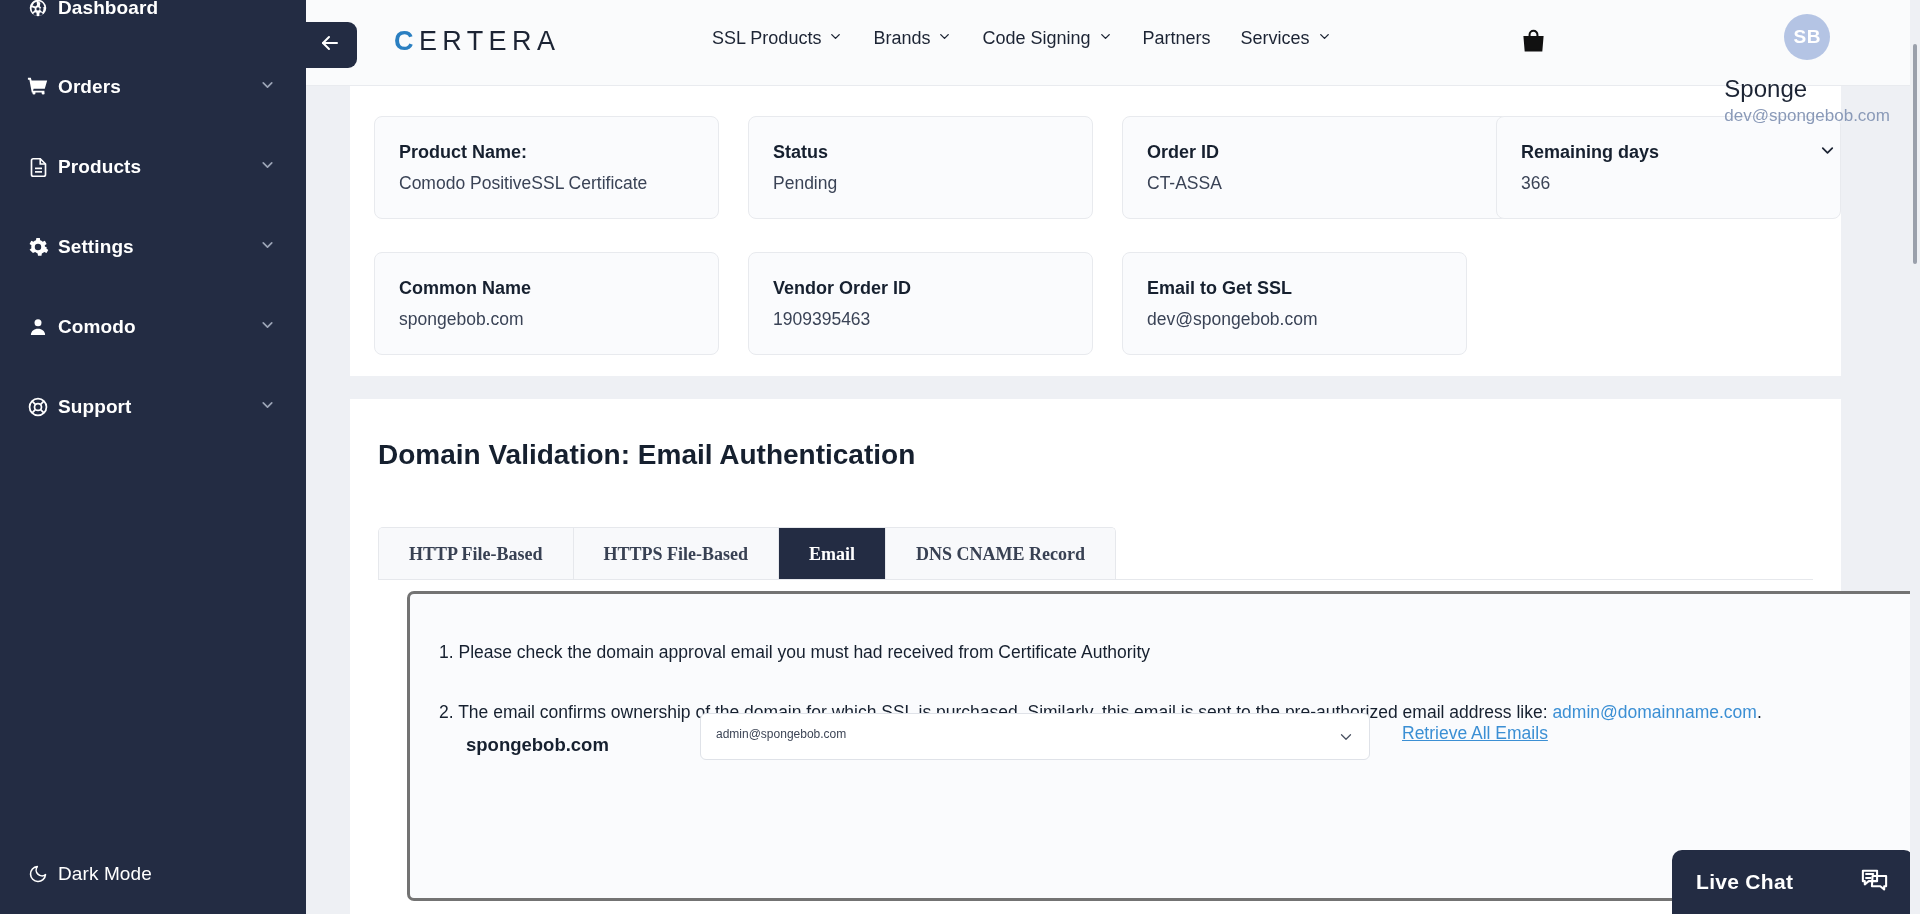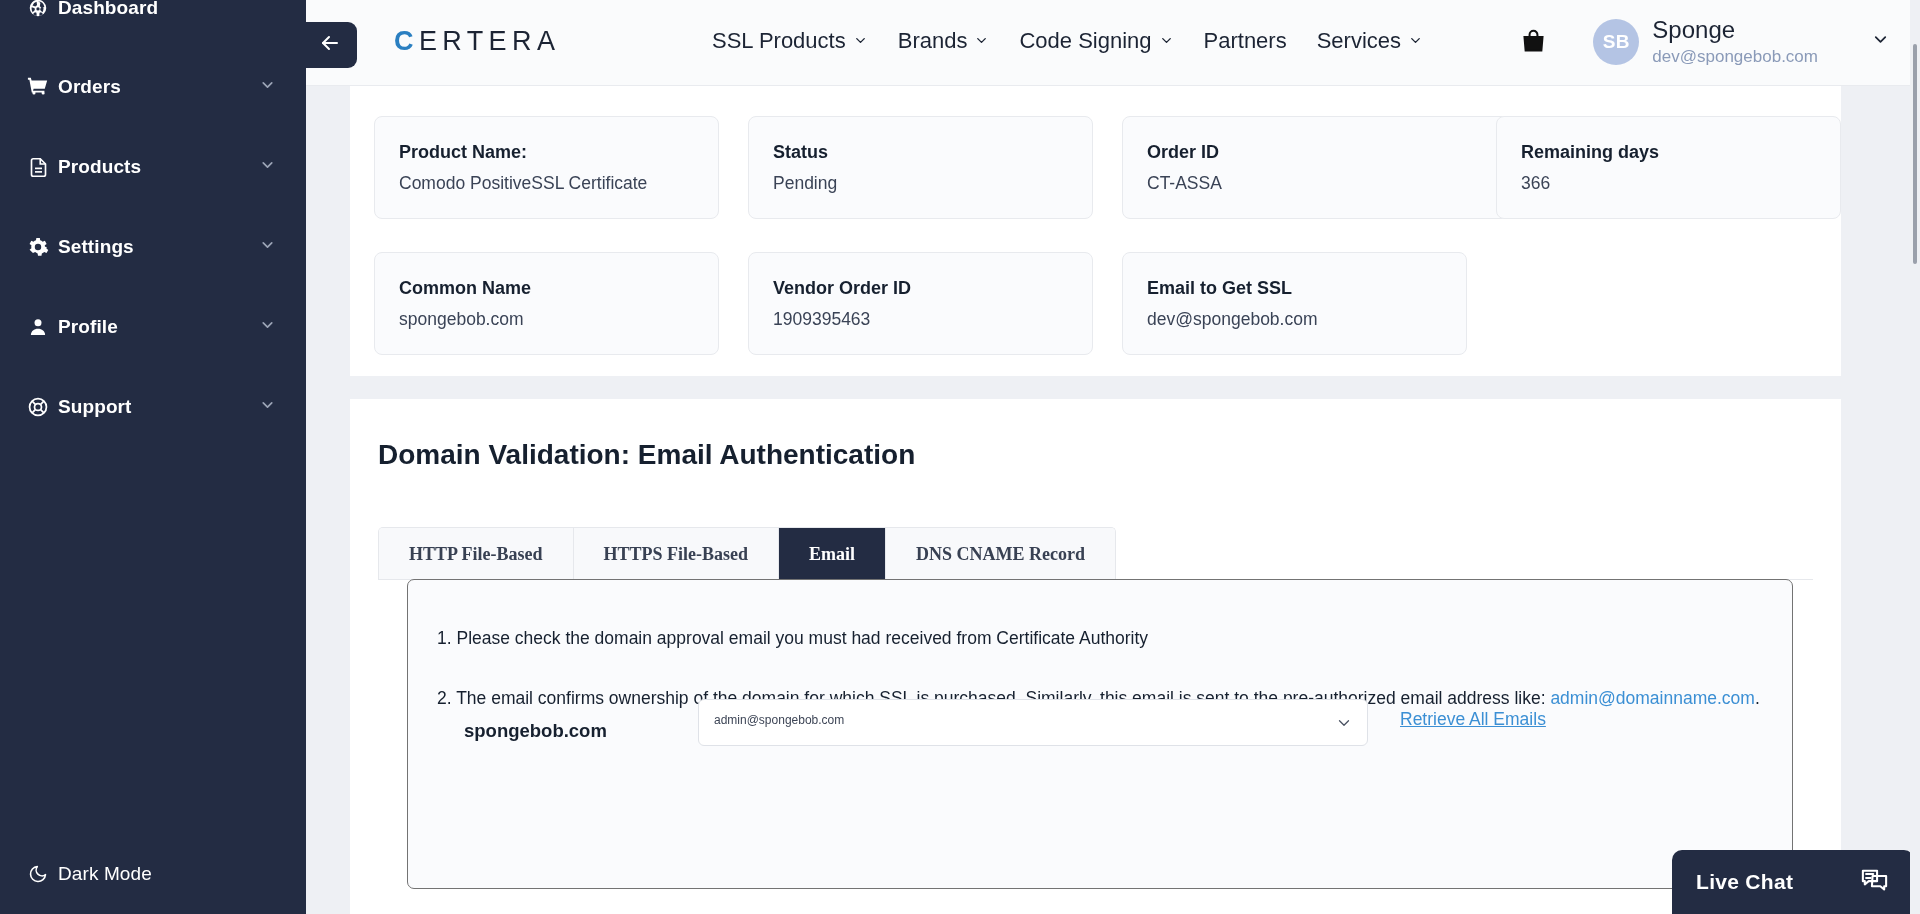--- a/index.html
+++ b/index.html
@@ -66,26 +66,26 @@
     font-size: 27px; letter-spacing: 5.4px;
     color: #1c2434; font-weight: normal;
   }
   #logo .c { color: #2a7fc1; font-weight: bold; }
   #topnav {
     position: absolute; left: 406px; top: 28px;
     display: flex; align-items: center; gap: 30px;
   }
   .topnav-item {
     display: flex; align-items: center; gap: 7px;
-    font-size: 22px; color: #1c2434;
+    font-size: 18px; color: #1c2434;
   }
   .bag { position: absolute; left: 1214px; top: 28px; }
   #user {
     position: absolute; right: 26px; top: 14px;
-    display: flex; align-items: center; gap: 13px;
+    display: flex; align-items: center; gap: 13px; flex-direction: column;
   }
   #avatar {
     width: 46px; height: 46px; border-radius: 50%;
     background: #b4c4e4;
     display: flex; align-items: center; justify-content: center;
     color: #ffffff; font-size: 19px; font-weight: bold;
     letter-spacing: .5px;
   }
   #uname { font-size: 24px; font-weight: normal; color: #1c2434; line-height: 1.35; }
   #umail { font-size: 17px; color: #8a9ab8; line-height: 1.35; }
@@ -151,24 +151,24 @@
   .tab:last-child { border-right: none; }
   .tab.active { background: #232c43; color: #ffffff; }
 
   #tab-underline {
     position: absolute; left: 28px; top: 180px;
     width: 1435px; height: 1px; background: #e6e8ec;
   }
 
   
   #instr {
-    position: absolute; left: 57px; top: 180px;
-    width: 1386px; height: 310px;
+    position: absolute; left: 57px; top: 192px;
+    width: 1514px; height: 310px;
     background: #fafbfd;
-    border: 1px solid #737373;
+    border: 3px solid #737373;
     border-radius: 7px;
   }
   .instr-line {
     position: absolute; left: 29px;
     font-size: 17.5px; color: #16202f; line-height: 1.5;
   }
   .instr-line a { color: #3b8fd4; text-decoration: none; }
 
   #domain-label {
     position: absolute; left: 56px; top: 140px;
@@ -276,21 +276,21 @@
     </span>
   </div>
 
   <div class="nav-item" style="top:303px">
     <span class="nav-ico">
       <svg width="20" height="20" viewBox="0 0 24 24" fill="#fff">
           <circle cx="12" cy="7" r="4.2"></circle>
           <path d="M3.5 21.5c0-4.4 3.8-7.4 8.5-7.4s8.5 3 8.5 7.4z"></path>
         </svg>
     </span>
-    <span class="nav-label">Profile</span>
+    <span class="nav-label">Comodo</span>
     <span class="nav-caret">
       <svg width="17" height="17" viewBox="0 0 24 24" fill="none" stroke="#9aa3b5" stroke-width="2.4" stroke-linecap="round" stroke-linejoin="round">
           <polyline points="6 9 12 15 18 9"></polyline>
         </svg>
     </span>
   </div>
 
   <div class="nav-item" style="top:383px">
     <span class="nav-ico">
       <svg width="22" height="22" viewBox="0 0 24 24" fill="none" stroke="#fff" stroke-width="1.9">

